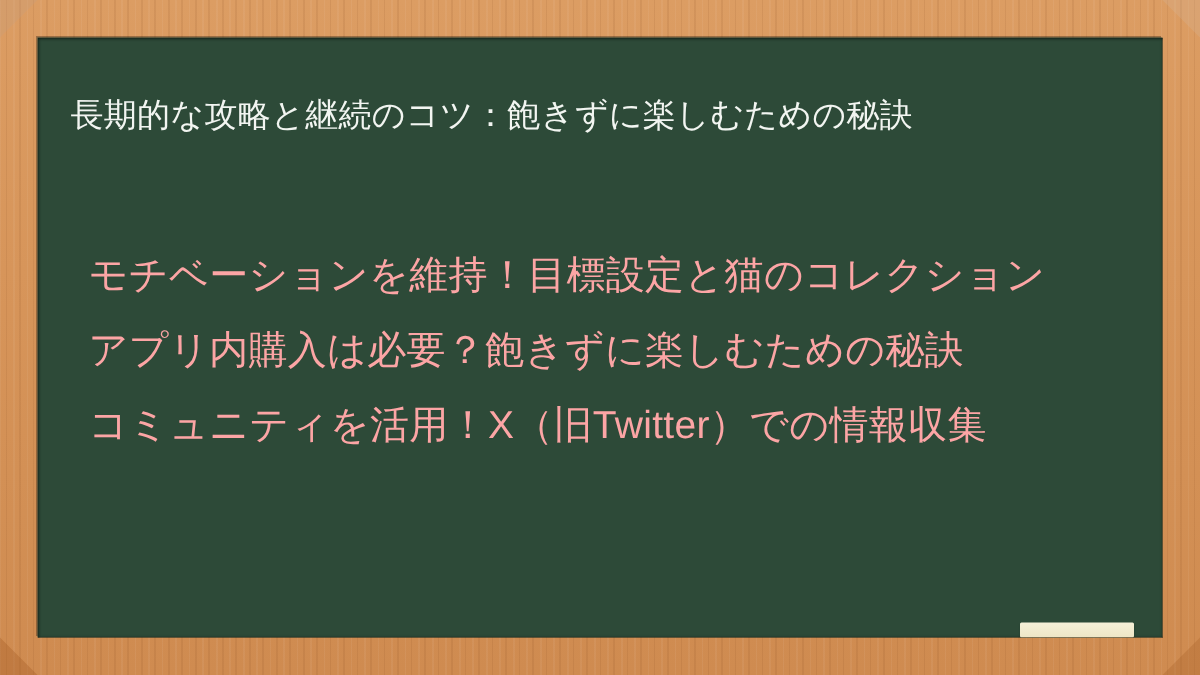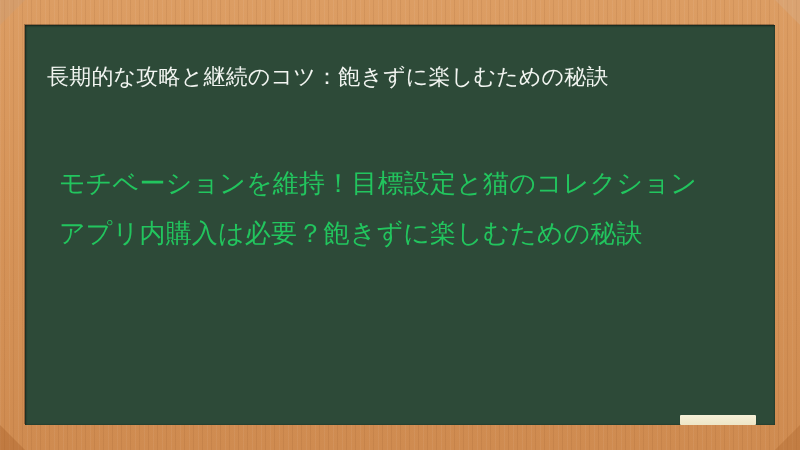--- a/index.html
+++ b/index.html
@@ -106,21 +106,21 @@
   #board-list {
     position: absolute;
     left: 34px;
     top: 140px;
     width: 700px;
     margin: 0;
     padding: 0;
     list-style: none;
   }
   .board-list-item {
-    color: #22c55e;
+    color: #fca5a5;
     font-size: 26px;
     font-weight: 400;
     line-height: 37px;
     letter-spacing: 0.2px;
     margin: 0 0 13px 0;
     white-space: pre-wrap;
   }
 
   
   #chalk-stick {
@@ -148,18 +148,19 @@
   <span class="frame-miter miter-br"></span>
   <span class="frame-miter miter-br2"></span>
 
   <div id="chalkboard">
 
     <h1 id="board-title">長期的な攻略と継続のコツ：飽きずに楽しむための秘訣</h1>
 
     <ul id="board-list">
       <li class="board-list-item">モチベーションを維持！目標設定と猫のコレクション</li>
       <li class="board-list-item">アプリ内購入は必要？飽きずに楽しむための秘訣</li>
+      <li class="board-list-item">コミュニティを活用！X（旧Twitter）での情報収集</li>
     </ul>
 
     <span id="chalk-stick"></span>
 
   </div>
 </div>
 
 </body></html>

